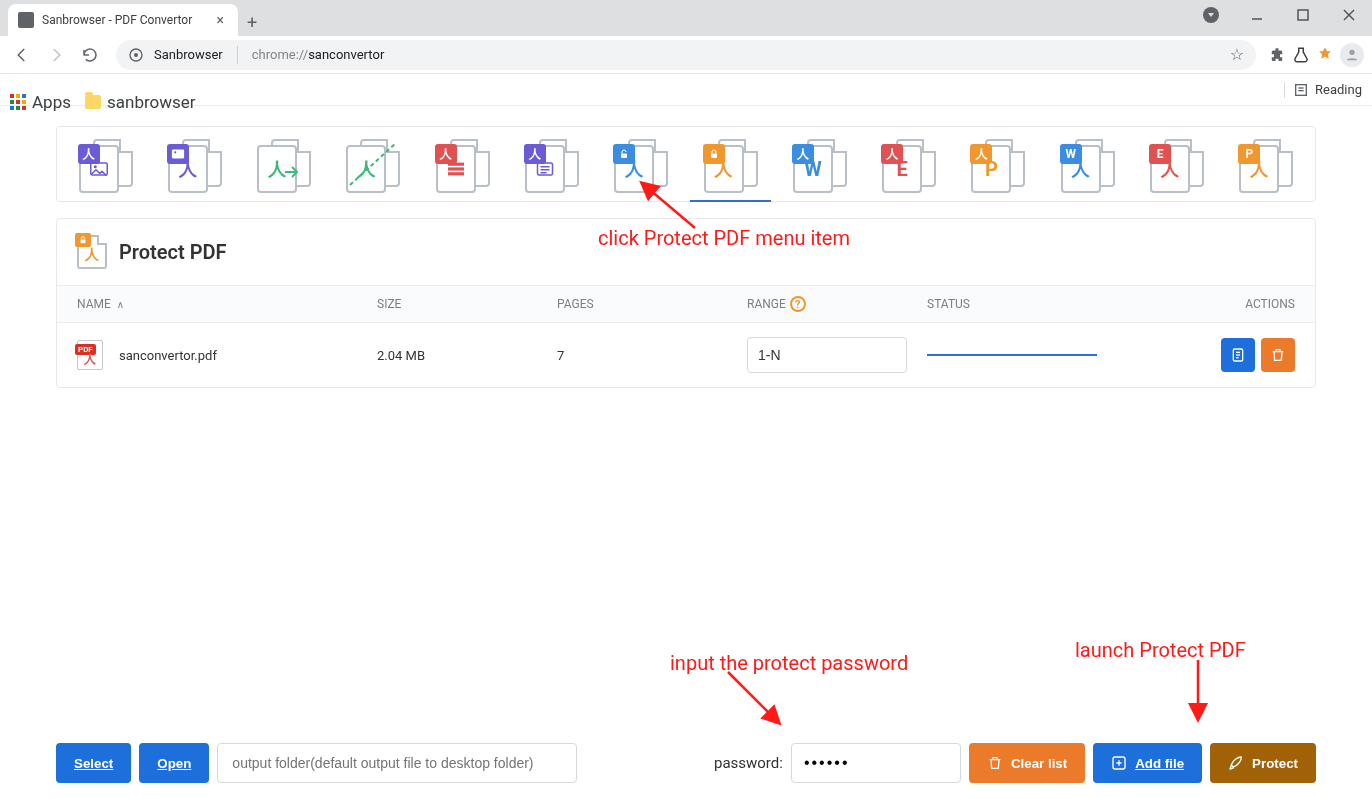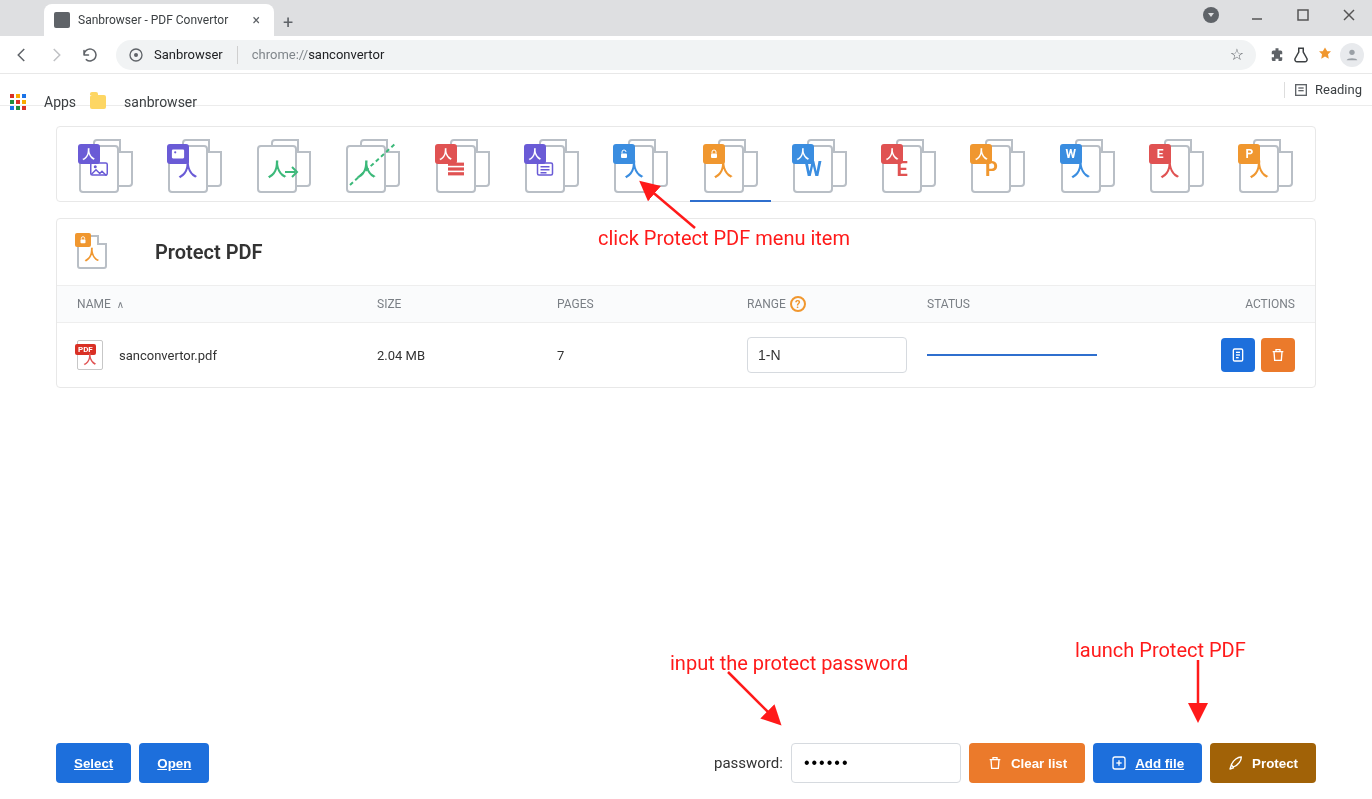--- a/index.html
+++ b/index.html
@@ -5,21 +5,21 @@
   * { box-sizing: border-box; margin: 0; padding: 0; }
   body { font-family: -apple-system, BlinkMacSystemFont, "Segoe UI", Roboto, Arial, sans-serif; background: #fff; font-size: 13px; color: #333; width: 1372px; height: 799px; overflow: hidden; }
 
   
   .browser-chrome { background: #dedfe1; }
   .window-controls { position: absolute; top: 0; right: 0; display: flex; align-items: center; gap: 0; }
   .window-btn { width: 46px; height: 30px; display: flex; align-items: center; justify-content: center; color: #555; cursor: pointer; }
   .circle-dark { width: 16px; height: 16px; border-radius: 50%; background: #5f6368; display: flex; align-items: center; justify-content: center; }
   .dn-tri { width: 0; height: 0; border-left: 3px solid transparent; border-right: 3px solid transparent; border-top: 4px solid #dedfe1; }
 
-  .tabstrip { display: flex; align-items: flex-end; height: 36px; padding-left: 8px; margin-left: 36px; }
+  .tabstrip { display: flex; align-items: flex-end; height: 36px; padding-left: 8px; }
   .tab { background: #fff; height: 32px; border-radius: 8px 8px 0 0; display: flex; align-items: center; padding: 0 10px; gap: 8px; min-width: 230px; position: relative; }
   .tab .favicon { width: 16px; height: 16px; background: #5f6368; border-radius: 2px; }
   .tab .title { flex: 1; font-size: 12px; color: #3c4043; white-space: nowrap; overflow: hidden; text-overflow: ellipsis; }
   .tab .close-x { font-size: 14px; color: #5f6368; cursor: pointer; padding: 0 4px; }
   .newtab { width: 28px; height: 28px; display:flex;align-items:center;justify-content:center; color:#5f6368; font-size:18px; cursor:pointer;}
 
   .toolbar { background: #fff; height: 38px; display: flex; align-items: center; padding: 0 8px; gap: 6px; border-bottom: 1px solid #e8e8e8; }
   .tb-btn { width: 28px; height: 28px; display:flex;align-items:center;justify-content:center; color:#5f6368; border-radius:50%; cursor:pointer;}
   .tb-btn.disabled { color:#b9bbbe; }
   .omnibox { flex:1; height:30px; background:#f1f3f4; border-radius:15px; display:flex; align-items:center; padding:0 12px; gap:10px; margin:0 6px; }
@@ -33,21 +33,21 @@
   .ext-icon { width:18px;height:18px; display:flex;align-items:center;justify-content:center;}
   .avatar-circle { width:24px;height:24px;border-radius:50%;background:#e8eaed;display:flex;align-items:center;justify-content:center;color:#5f6368;}
 
   .bookmarks { height:32px; display:flex; align-items:center; padding:0 10px; gap:14px; border-bottom:1px solid #ececec; background:#fff; }
   .apps-grid { width:16px;height:16px; display:grid; grid-template-columns:repeat(3,4px); grid-template-rows:repeat(3,4px); gap:2px;}
   .apps-grid span:nth-child(1){background:#d93025;} .apps-grid span:nth-child(2){background:#f9ab00;}
   .apps-grid span:nth-child(3){background:#1a73e8;} .apps-grid span:nth-child(4){background:#1e8e3e;}
   .apps-grid span:nth-child(5){background:#d93025;} .apps-grid span:nth-child(6){background:#f9ab00;}
   .apps-grid span:nth-child(7){background:#1a73e8;} .apps-grid span:nth-child(8){background:#1e8e3e;}
   .apps-grid span:nth-child(9){background:#d93025;}
-  .bm-item { display:flex; align-items:center; gap:18px; font-size:14px; color:#3c4043; cursor:pointer;margin-top:24px;}
+  .bm-item { display:flex; align-items:center; gap:6px; font-size:17px; color:#3c4043; cursor:pointer;margin-top:24px;}
   .folder-icon{width:16px;height:14px;background:#fdd663;border-radius:2px;position:relative;}
   .folder-icon:before{content:"";position:absolute;top:-3px;left:0;width:8px;height:3px;background:#fdd663;border-radius:2px 2px 0 0;}
   .bookmarks-right{margin-left:auto;display:flex;align-items:center;gap:6px;border-left:1px solid #ddd;padding-left:8px;color:#3c4043;}
 
   
   .page { padding: 20px 56px 0 56px; position:relative; }
   .toolstrip { background:#fff; border:1px solid #e8e8e8; border-radius:4px; height:76px; display:flex; align-items:center; justify-content:space-around; padding:0 4px; position:relative;}
   .tool { width:90px; height:76px; display:flex; align-items:center; justify-content:center; cursor:pointer; position:relative;}
   .tool.active::after{content:"";position:absolute;left:4px;right:4px;bottom:0;height:2px;background:#2f6fce;}
   .filewrap{position:relative;width:54px;height:50px;}
@@ -65,21 +65,21 @@
   .c-green{color:#3cb97a;}
   .c-red{color:#e05252;} .bg-red{background:#e05252;}
   .c-orange{color:#f0972f;} .bg-orange{background:#f0972f;}
 
   
   .panel{margin-top:16px;border:1px solid #e8e8e8;border-radius:4px;background:#fff;}
   .panel-head{display:flex;align-items:center;gap:12px;padding:16px 20px;border-bottom:1px solid #eee;}
   .mini-file{width:30px;height:34px;border:2px solid #b9bfc6;border-radius:3px;position:relative;}
   .mini-file .fold{width:10px;height:10px;}
   .mini-badge{position:absolute;left:-4px;top:-4px;width:16px;height:14px;border-radius:2px;background:#f0972f;display:flex;align-items:center;justify-content:center;}
-  .panel-title{font-size:20px;font-weight:600;color:#333;margin-left:36px;}
+  .panel-title{font-size:20px;font-weight:600;color:#333;}
 
   .thead{display:flex;align-items:center;padding:10px 20px;font-size:12px;color:#7a7f85;background:#fafbfc;border-bottom:1px solid #eee;}
   .col-name{flex:0 0 300px;display:flex;align-items:center;gap:6px;}
   .col-size{flex:0 0 180px;}
   .col-pages{flex:0 0 190px;}
   .col-range{flex:0 0 180px;display:flex;align-items:center;gap:4px;}
   .col-status{flex:0 0 250px;}
   .col-actions{flex:1;text-align:right;}
   .sort-caret{font-size:10px;}
   .qmark{width:16px;height:16px;border-radius:50%;border:2px solid #f0972f;color:#f0972f;font-size:11px;font-weight:700;display:flex;align-items:center;justify-content:center;}
@@ -548,20 +548,21 @@
         </marker>
       </defs>
       <line x1="18" y1="4" x2="18" y2="62" stroke="#ff1a1a" stroke-width="2.5" marker-end="url(#ah3)"></line>
     </svg>
   <div class="anno" style="left:1075px;top:532px">launch Protect PDF</div>
 </div>
 
 <div class="footer">
   <button class="btn btn-blue">Select</button>
   <button class="btn btn-blue">Open</button>
+  <input class="output-input" placeholder="output folder(default output file to desktop folder)" style="">
   <div class="pw-wrap">
     <span class="pw-label">password:</span>
     <input class="pw-input" type="text" value="••••••" style="">
   </div>
   <button class="btn btn-orange">
     <svg class="ico" viewBox="0 0 24 24">
         <path d="M4 7h16M9 7V4h6v3M6 7l1 13h10l1-13" fill="none" stroke="#fff" stroke-width="2"></path>
       </svg>
     <span>Clear list</span>
   </button>

